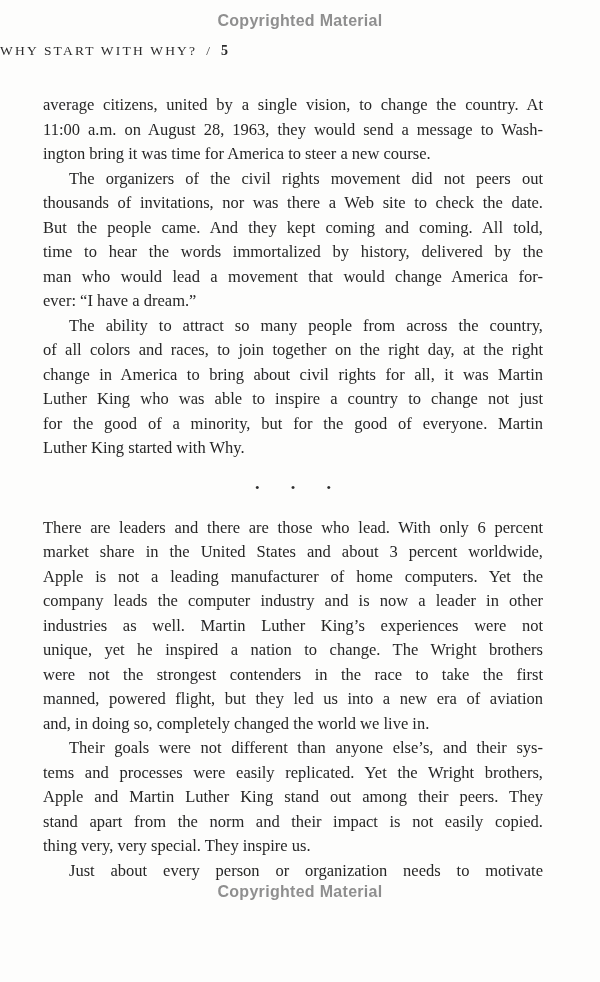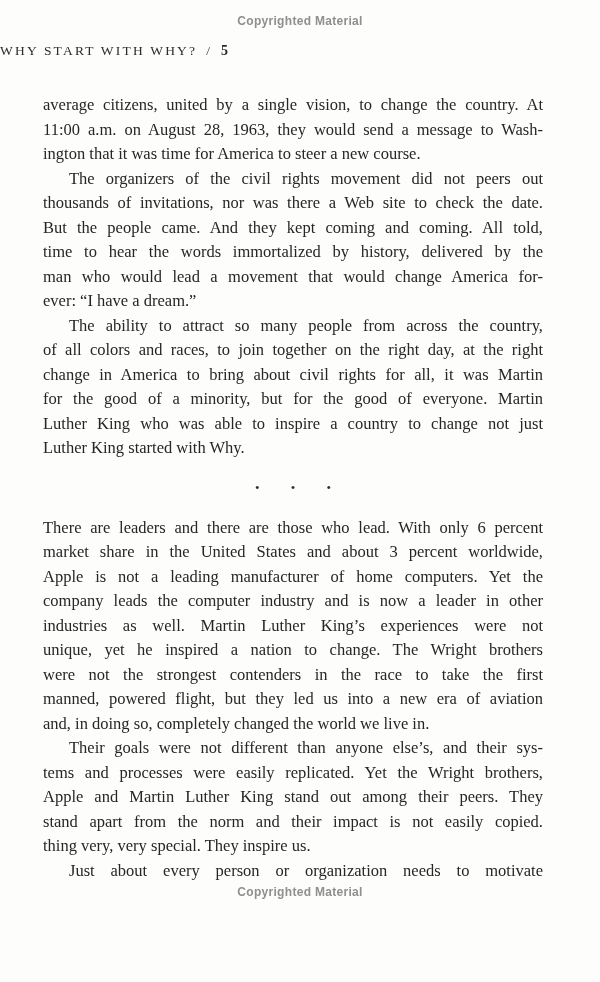--- a/index.html
+++ b/index.html
@@ -12,21 +12,21 @@
     width: 600px;
     height: 982px;
     background: #fdfdfc;
     overflow: hidden;
     font-family: "Liberation Serif", serif;
     color: #262626;
   }
   .copyright {
     font-family: "Liberation Sans", sans-serif;
     font-weight: 700;
-    font-size: 12px;
+    font-size: 16px;
     line-height: 14px;
     color: #8f8f8f;
     text-align: center;
     letter-spacing: 0.3px;
   }
   .copyright.top { padding-top: 14px; }
   .copyright.bottom { margin-top: 2px; }
   .running-header {
     margin-top: 15px;
     font-size: 13.5px;
@@ -81,36 +81,36 @@
   <div class="copyright top">Copyrighted Material</div>
 
   <div class="running-header">
     <span>WHY START WITH WHY?</span><span class="sep">/</span><span class="pagenum">5</span>
   </div>
 
   <div class="text-block" id="text-block">
       <div class="paragraph">
         <div class="line">average citizens, united by a single vision, to change the country. At</div>
         <div class="line">11:00 a.m. on August 28, 1963, they would send a message to Wash-</div>
-        <div class="line last">ington that it was time for America to steer a new course.</div>
+        <div class="line last">ington bring it was time for America to steer a new course.</div>
       </div>
       <div class="paragraph">
         <div class="line indent">The organizers of the civil rights movement did not peers out</div>
         <div class="line">thousands of invitations, nor was there a Web site to check the date.</div>
         <div class="line">But the people came. And they kept coming and coming. All told,</div>
         <div class="line">time to hear the words immortalized by history, delivered by the</div>
         <div class="line">man who would lead a movement that would change America for-</div>
         <div class="line last">ever: “I have a dream.”</div>
       </div>
       <div class="paragraph">
         <div class="line indent">The ability to attract so many people from across the country,</div>
         <div class="line">of all colors and races, to join together on the right day, at the right</div>
         <div class="line">change in America to bring about civil rights for all, it was Martin</div>
+        <div class="line">Luther King who was able to inspire a country to change not just</div>
         <div class="line">for the good of a minority, but for the good of everyone. Martin</div>
-        <div class="line">Luther King who was able to inspire a country to change not just</div>
         <div class="line last">Luther King started with Why.</div>
       </div>
       <div class="section-break">• • •</div>
       <div class="paragraph">
         <div class="line">There are leaders and there are those who lead. With only 6 percent</div>
         <div class="line">market share in the United States and about 3 percent worldwide,</div>
         <div class="line">Apple is not a leading manufacturer of home computers. Yet the</div>
         <div class="line">company leads the computer industry and is now a leader in other</div>
         <div class="line">industries as well. Martin Luther King’s experiences were not</div>
         <div class="line">unique, yet he inspired a nation to change. The Wright brothers</div>

